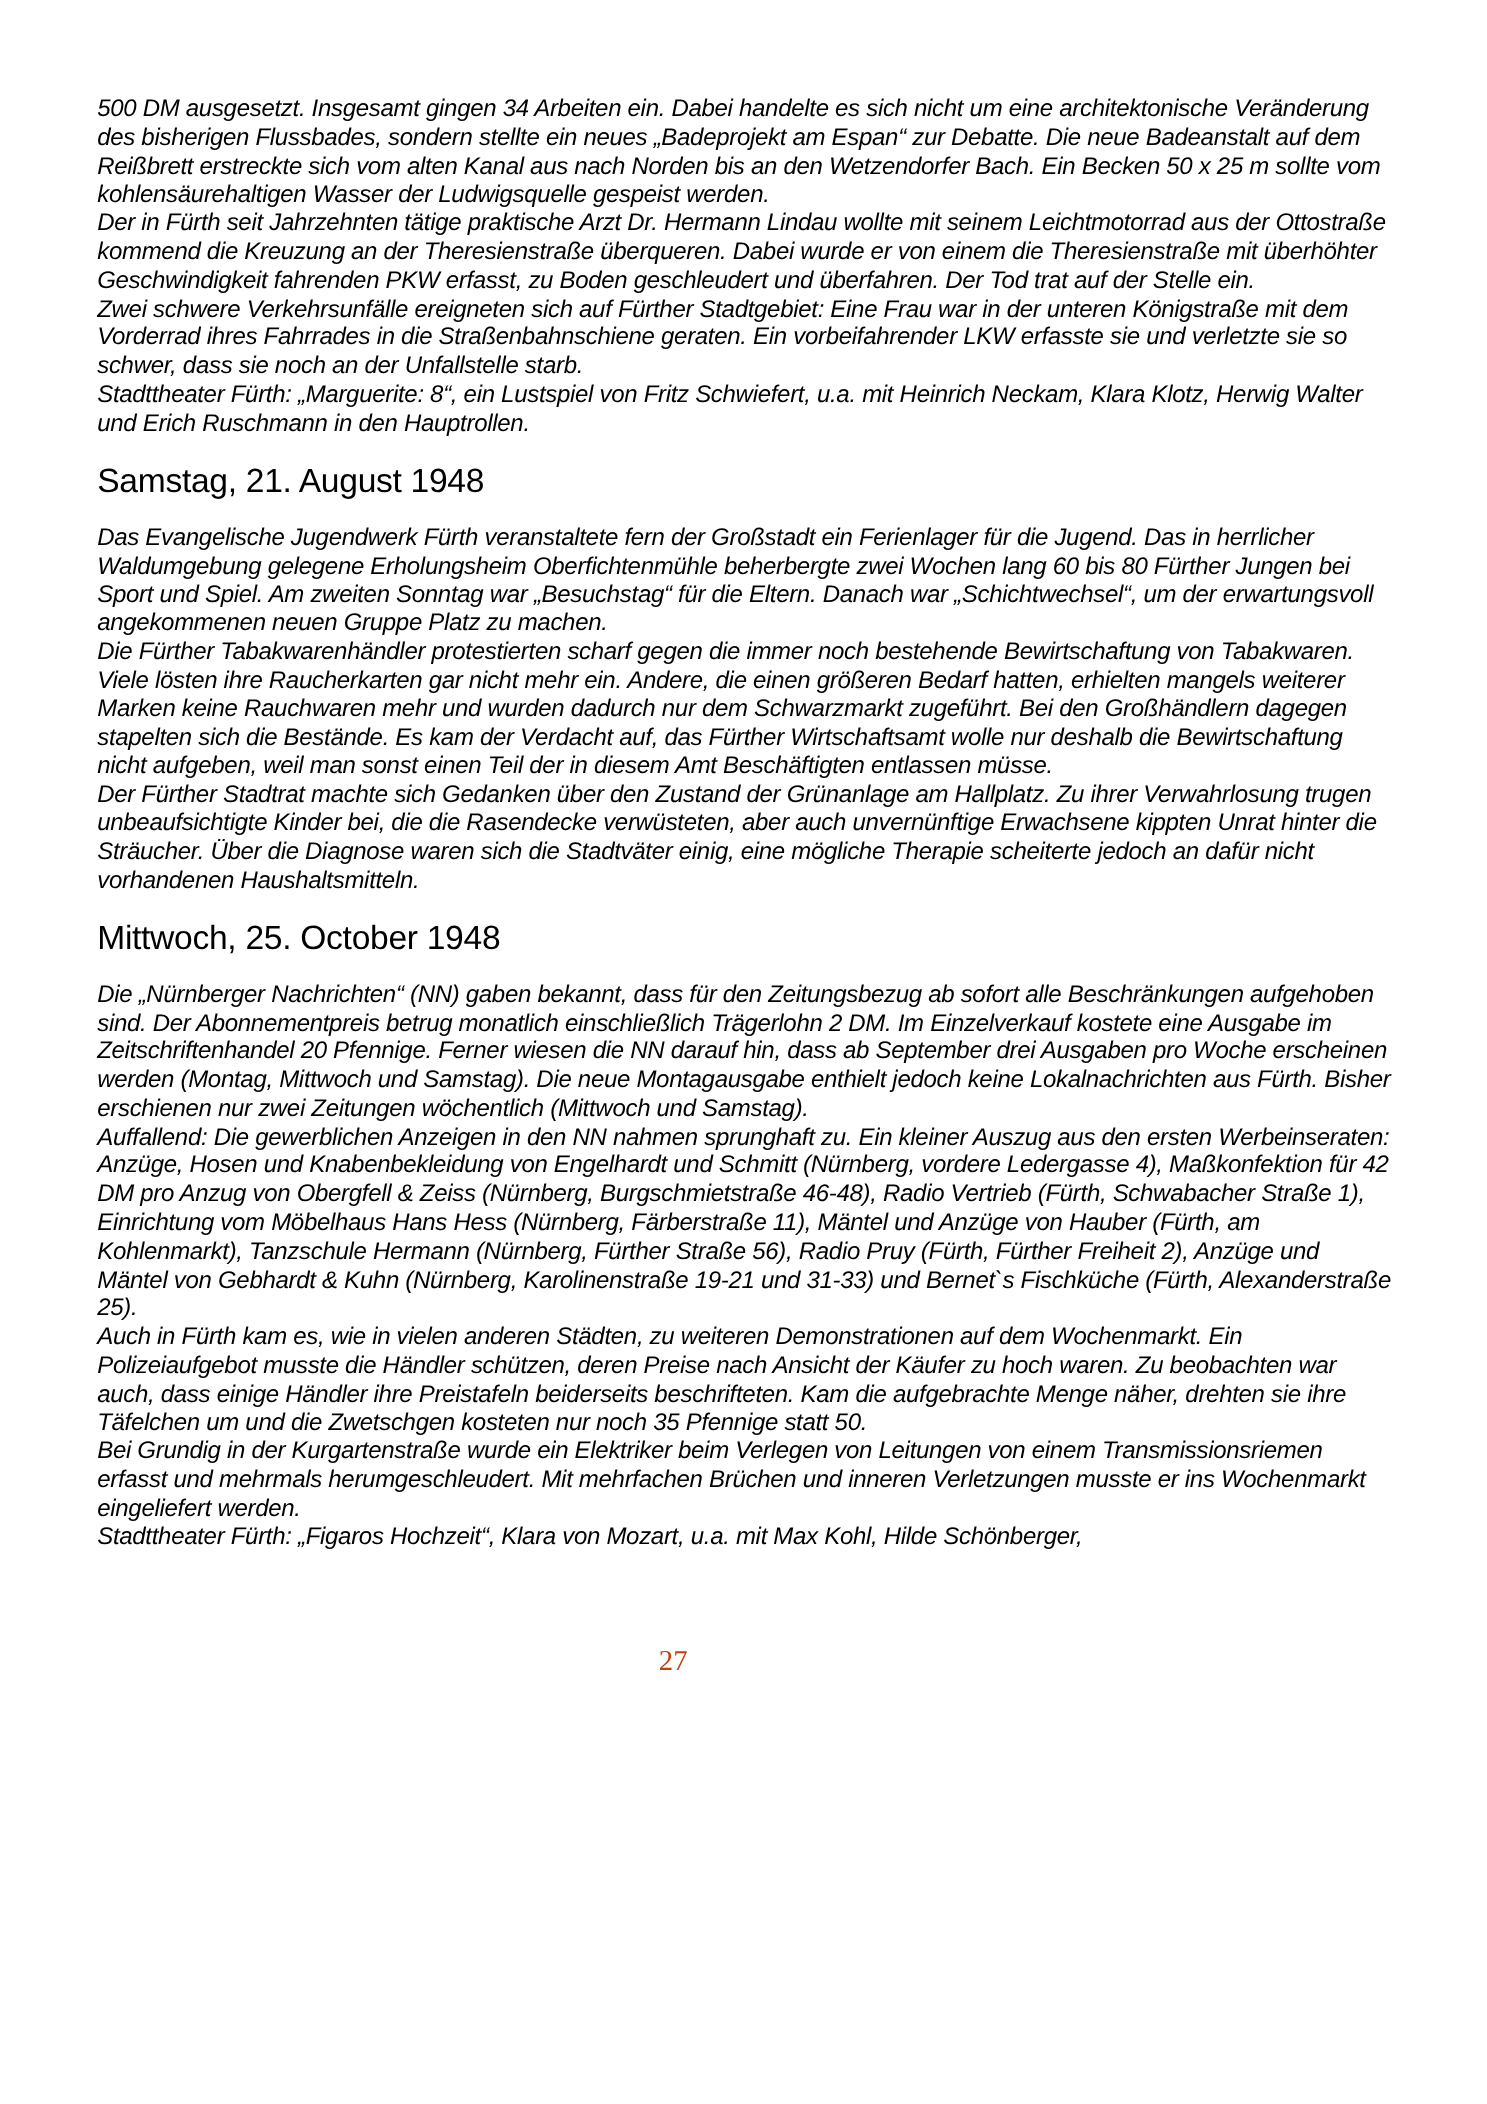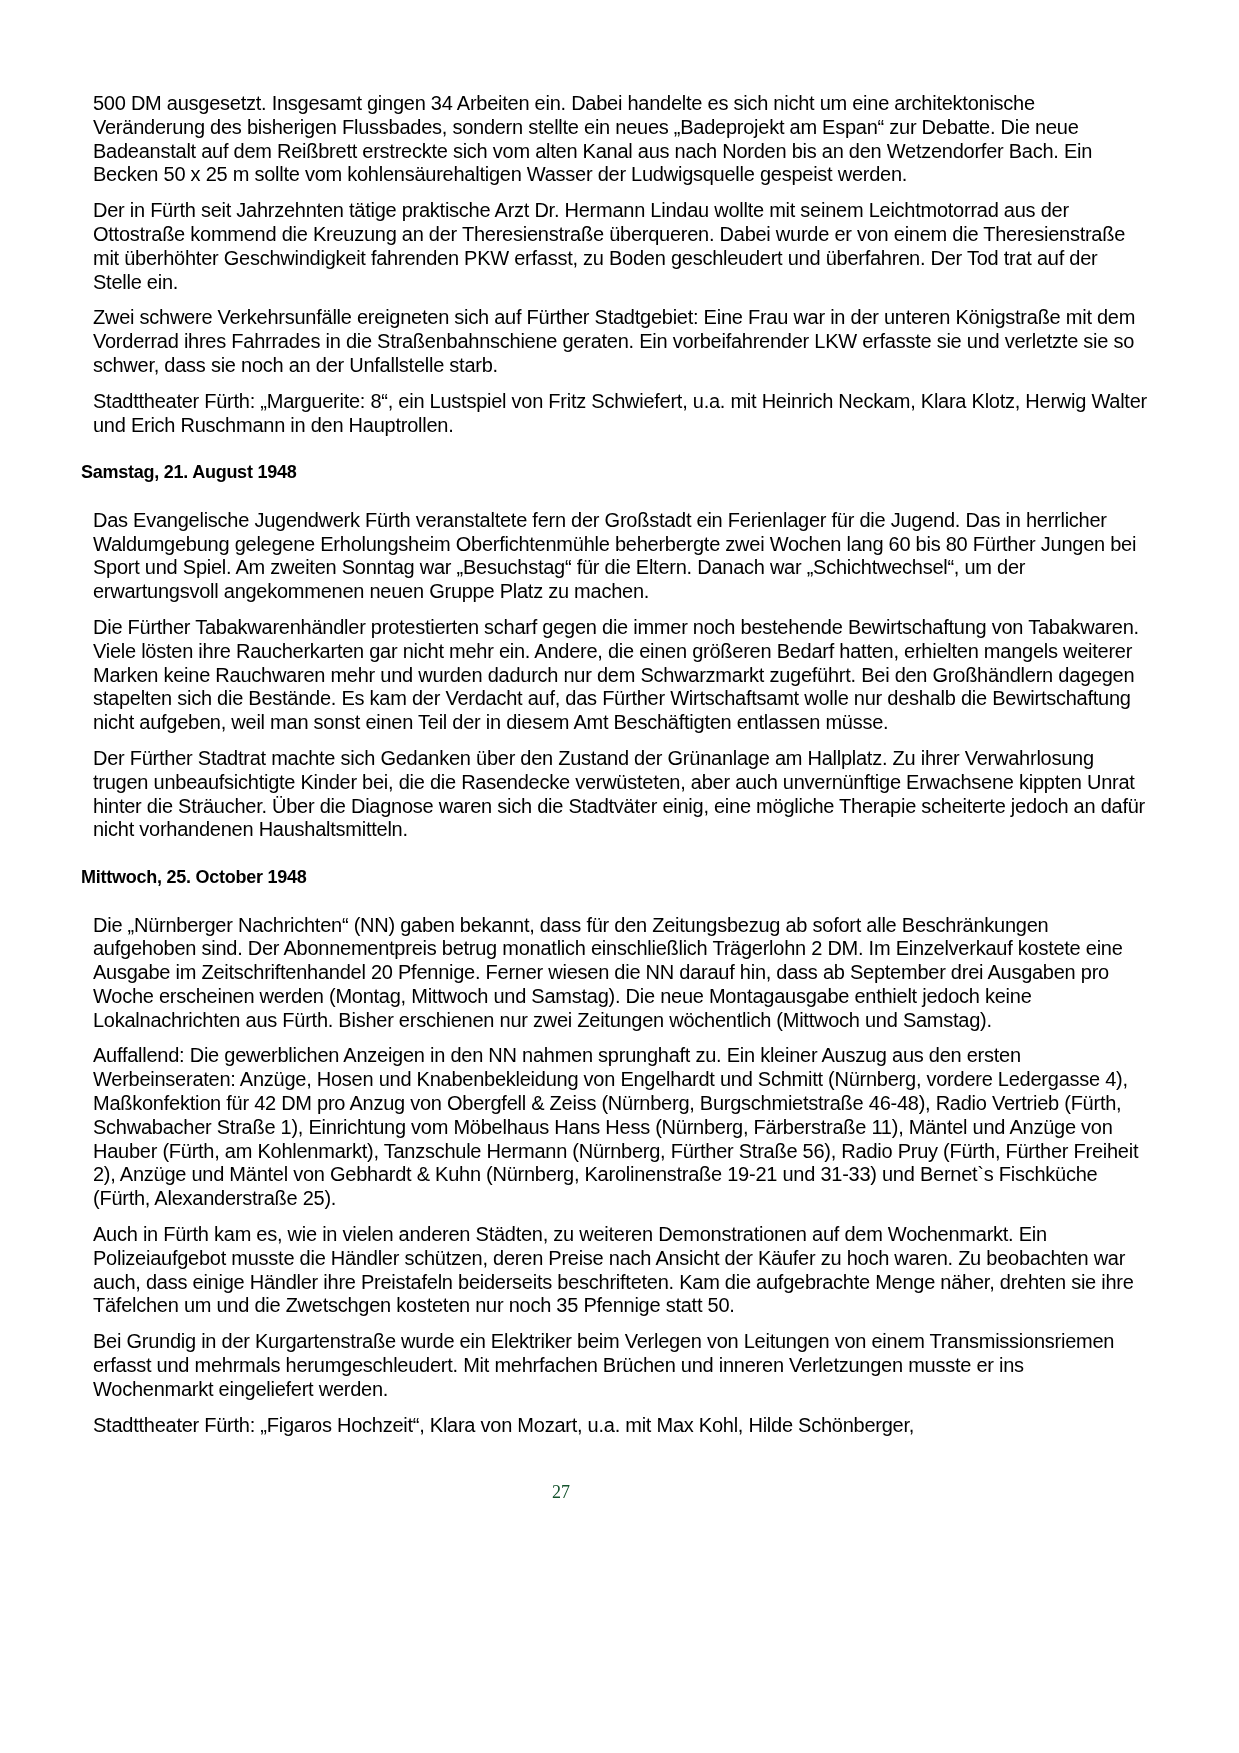--- a/index.html
+++ b/index.html
@@ -21,38 +21,39 @@
     top: 80px;
     width: 1080px;
     font-family: "Liberation Sans", "DejaVu Sans", sans-serif;
     font-size: 20px;
     line-height: 23.8px;
     letter-spacing: -0.25px;
     text-align: left;
     color: #000000;
   }
   p.block {
-    margin: 12px;
+    margin: 0;
     padding: 0;
+    font-style: italic;
   }
   h2.heading {
-    font-size: 18px;
-    font-weight: bold;
+    font-size: 28px;
+    font-weight: normal;
     margin: 23.8px 0 23.8px 0;
     padding: 0;
     line-height: 23.8px;
   }
   .page-number {
-    margin-top: 44px;
+    margin-top: 80px;
     width: 960px;
     text-align: center;
     font-family: "Liberation Serif", "DejaVu Serif", serif;
-    font-size: 18px;
+    font-size: 24px;
     letter-spacing: 0;
-    color: #14532d;
+    color: #c2410c;
   }
 </style>
 </head>
 <body>
 
 <div class="page">
   <div class="text-column">
 
     <p class="block">500 DM ausgesetzt. Insgesamt gingen 34 Arbeiten ein. Dabei handelte es sich nicht um eine architektonische Veränderung des bisherigen Flussbades, sondern stellte ein neues „Badeprojekt am Espan“ zur Debatte. Die neue Badeanstalt auf dem Reißbrett erstreckte sich vom alten Kanal aus nach Norden bis an den Wetzendorfer Bach. Ein Becken 50 x 25 m sollte vom kohlensäurehaltigen Wasser der Ludwigsquelle gespeist werden.</p>
     <p class="block">Der in Fürth seit Jahrzehnten tätige praktische Arzt Dr. Hermann Lindau wollte mit seinem Leichtmotorrad aus der Ottostraße kommend die Kreuzung an der Theresienstraße überqueren. Dabei wurde er von einem die Theresienstraße mit überhöhter Geschwindigkeit fahrenden PKW erfasst, zu Boden geschleudert und überfahren. Der Tod trat auf der Stelle ein.</p>

